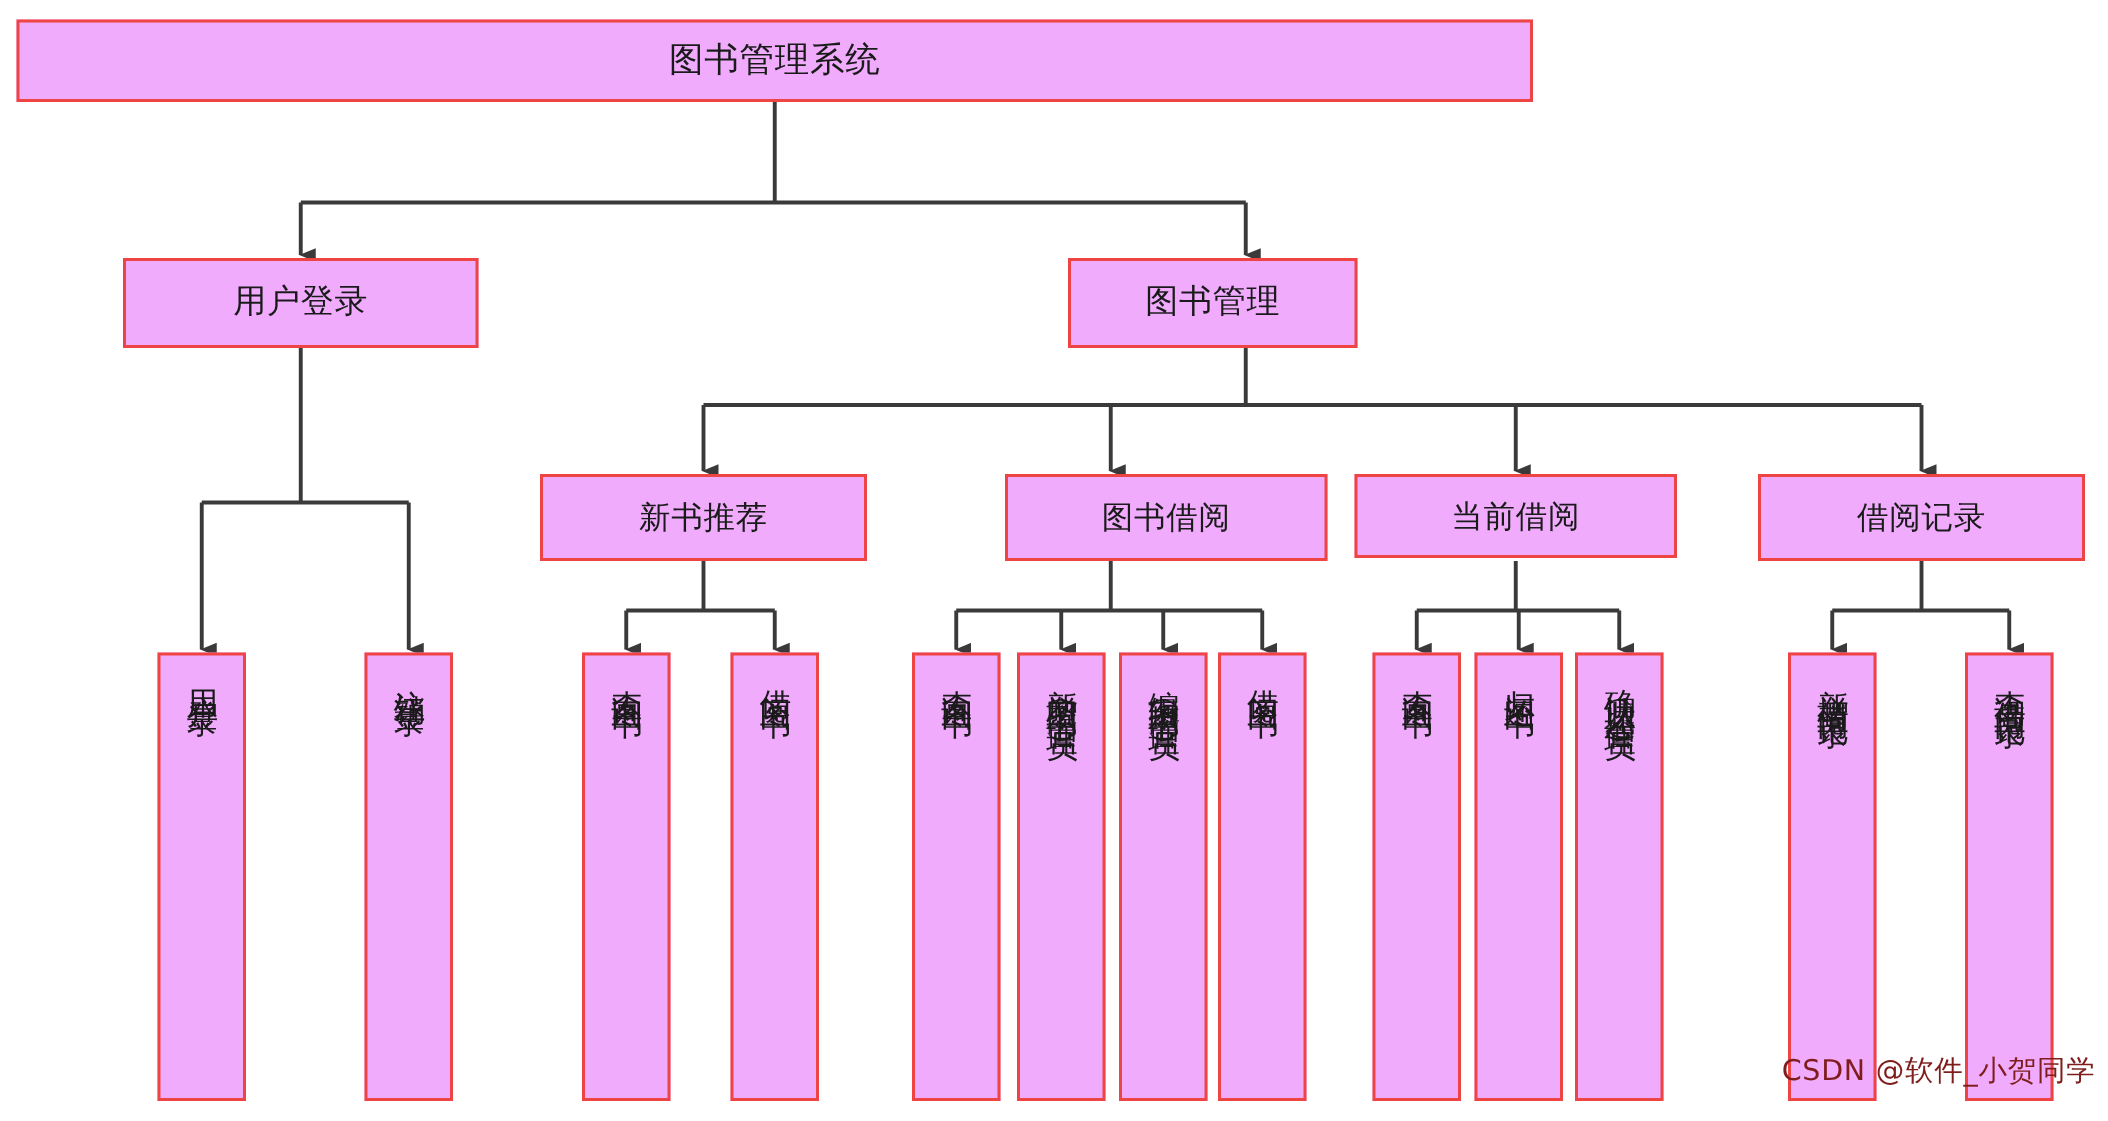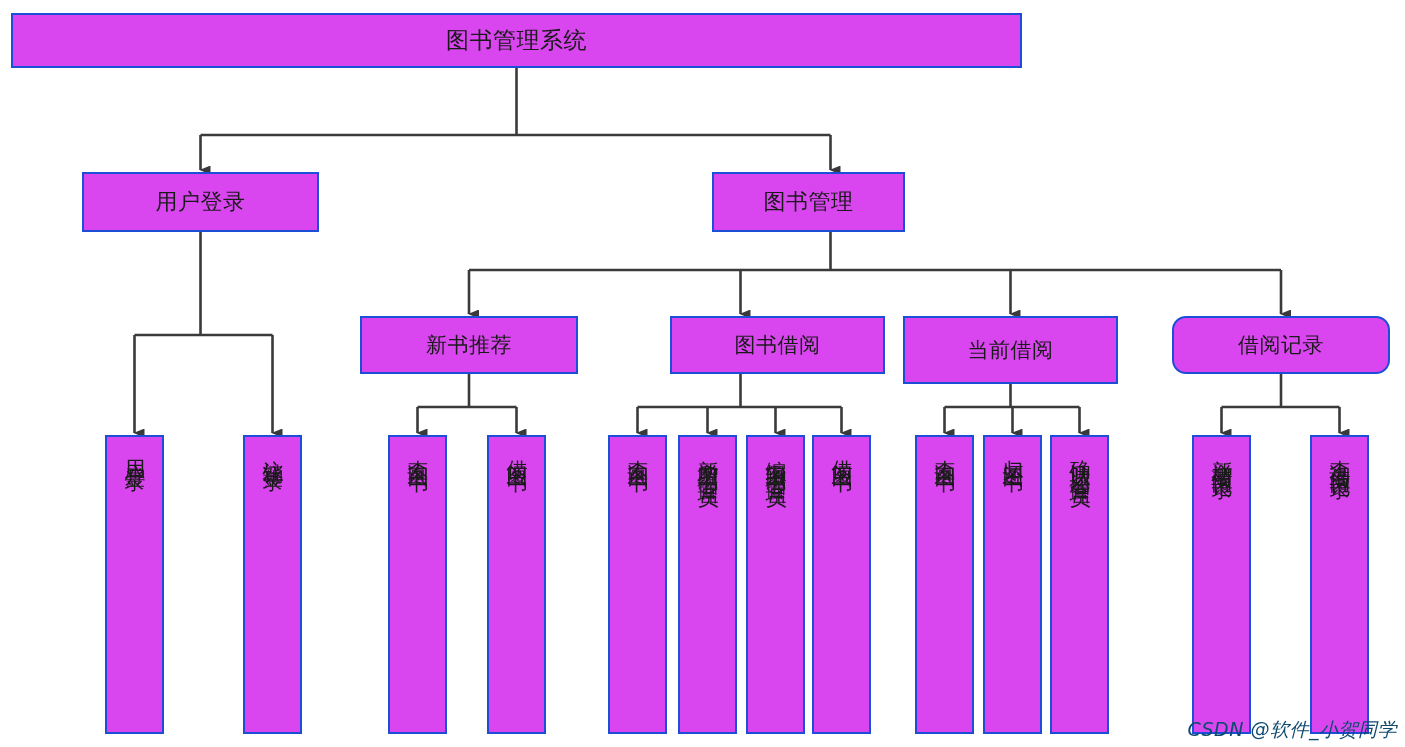--- a/index.html
+++ b/index.html
@@ -22,22 +22,22 @@
     position: absolute;
     left: 0;
     top: 0;
     width: 1405px;
     height: 747px;
     pointer-events: none;
   }
   .node {
     position: absolute;
     box-sizing: border-box;
-    border: 2px solid #1d4ed8;
-    background: #d946ef;
+    border: 2px solid #ef4444;
+    background: #f0abfc;
     display: flex;
     align-items: center;
     justify-content: center;
     text-align: center;
     color: #1a1a1a;
     z-index: 2;
   }
   .node.root {
     font-size: 23px;
   }
@@ -60,28 +60,27 @@
   .node.leaf .label {
     writing-mode: vertical-rl;
     text-orientation: upright;
     letter-spacing: 4px;
     line-height: 1;
     white-space: nowrap;
   }
   #watermark {
     position: absolute;
     right: 8px;
-    bottom: 4px;
+    bottom: 20px;
     font-size: 19px;
-    color: #0c4a6e;
+    color: #7f1d1d;
     letter-spacing: 0.5px;
     z-index: 5;
     white-space: nowrap;
     font-family: "DejaVu Sans", "Liberation Sans", sans-serif;
-    font-style: italic;
   }
 </style>
 </head>
 <body>
 
 <div id="canvas">
 
   <svg id="edges" viewBox="0 0 1405 747" xmlns="http://www.w3.org/2000/svg">
     <defs>
       <marker id="arrowhead" markerWidth="9" markerHeight="11" refX="4.5" refY="10" orient="auto" markerUnits="userSpaceOnUse">
@@ -134,24 +133,24 @@
       </div>
       <div class="node level1" style="left: 712px; top: 172px; width: 193px; height: 60px;">
         <span class="label">图书管理</span>
       </div>
       <div class="node level2" style="left: 360px; top: 316px; width: 218px; height: 58px;">
         <span class="label">新书推荐</span>
       </div>
       <div class="node level2" style="left: 670px; top: 316px; width: 215px; height: 58px;">
         <span class="label">图书借阅</span>
       </div>
-      <div class="node level2" style="left: 903px; top: 316px; width: 215px; height: 68px;">
+      <div class="node level2" style="left: 903px; top: 316px; width: 215px; height: 56px;">
         <span class="label">当前借阅</span>
       </div>
-      <div class="node level2" style="left: 1172px; top: 316px; width: 218px; height: 58px; border-radius: 14px;">
+      <div class="node level2" style="left: 1172px; top: 316px; width: 218px; height: 58px;">
         <span class="label">借阅记录</span>
       </div>
       <div class="node leaf" style="left: 105px; top: 435px; width: 59px; height: 299px;">
         <span class="label">用户登录</span>
       </div>
       <div class="node leaf" style="left: 243px; top: 435px; width: 59px; height: 299px;">
         <span class="label">注销登录</span>
       </div>
       <div class="node leaf" style="left: 388px; top: 435px; width: 59px; height: 299px;">
         <span class="label">查询图书</span>

